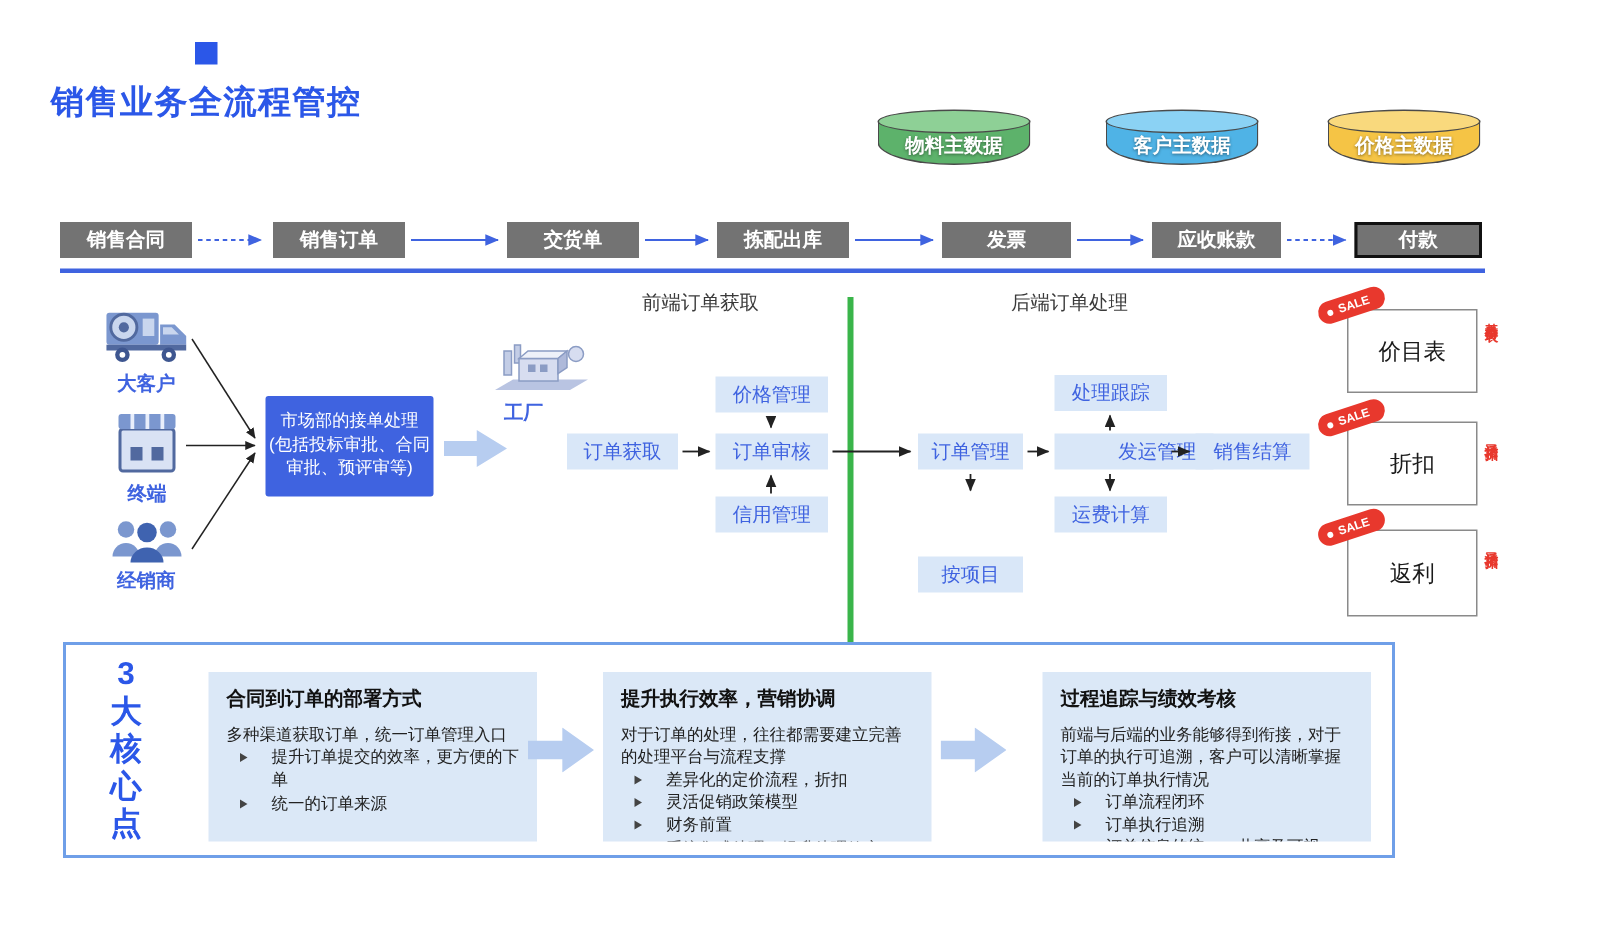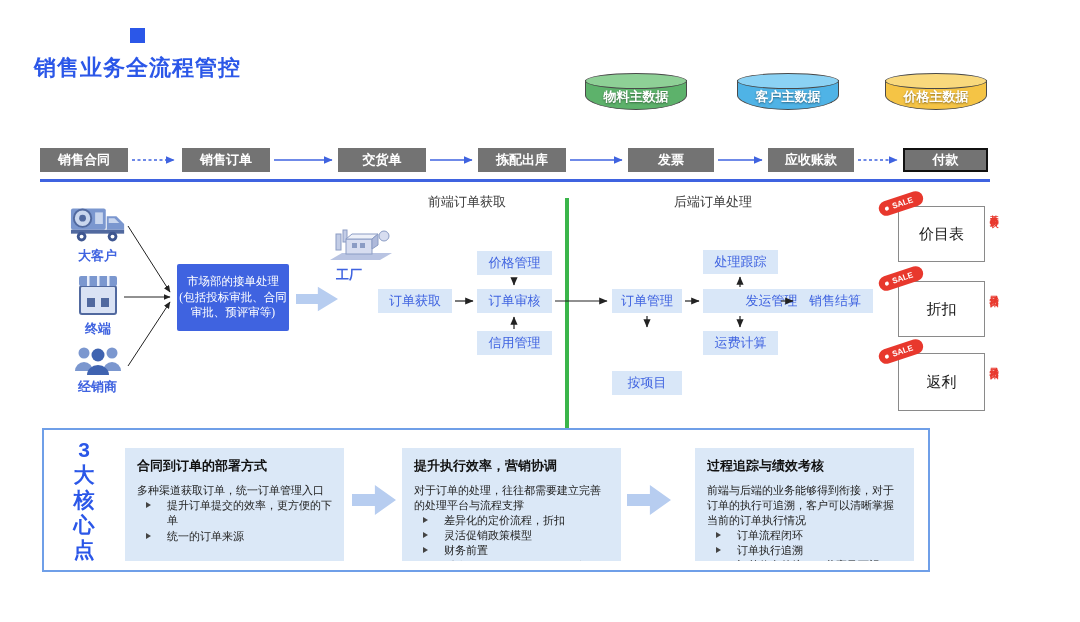--- a/index.html
+++ b/index.html
@@ -27,21 +27,21 @@
   .fstep-last { border:2px solid #111; line-height:20px; }
   .hr-blue { position:absolute; left:40px; top:179px; width:950px; height:2.5px; background:#3f63e0; }
 
   .section-label { position:absolute; font-size:13px; color:#3a3a3a; }
   .green-line { position:absolute; left:565px; top:198px; width:4px; height:230px; background:#3ab54a; }
 
   
   .chan-label { position:absolute; color:#3f63e0; font-weight:bold; font-size:13px; }
   .market-box { position:absolute; left:177px; top:264px; width:112px; height:67px; background:#3f63e0;
                 color:#fff; font-size:11.5px; display:flex; flex-direction:column; justify-content:center;
-                text-align:center; line-height:1.35; border-radius:2px;font-family:Liberation Serif, serif; }
+                text-align:center; line-height:1.35; border-radius:2px; }
   .chev { position:absolute; background:#b7cdf0;
           clip-path:polygon(0 32%,52% 32%,52% 6%,100% 50%,52% 94%,52% 68%,0 68%); }
   .node { position:absolute; height:24px; background:#d9e7f8; color:#3f63e0; font-size:13px;
           font-weight:normal; text-align:center; line-height:24px; }
 
   
   .pbox { position:absolute; width:85px; background:#fff; border:1px solid #8a8a8a; color:#1a1a1a;
           display:flex; align-items:center; justify-content:center; font-size:15px; }
   .sale-tag { position:absolute; width:46px; height:15px; background:#e8382d; border-radius:8px;
               transform:rotate(-18deg); display:flex; align-items:center; gap:4px; padding-left:6px;
@@ -205,21 +205,21 @@
 
   <div class="bigbox"></div>
   <div class="vhead">
     <div>3</div>
     <div>大</div>
     <div>核</div>
     <div>心</div>
     <div>点</div>
   </div>
 
-  <div class="card" style="left:125px;">
+  <div class="card" style="left:139px;">
     <div class="card-title">合同到订单的部署方式</div>
     <p class="card-intro">多种渠道获取订单，统一订单管理入口</p>
     <ul>
       <li>提升订单提交的效率，更方便的下单</li>
       <li>统一的订单来源</li>
     </ul>
   </div>
   <div class="chev" style="left:352px;top:483px;width:44px;height:34px;"></div>
 
   <div class="card" style="left:402px;">

